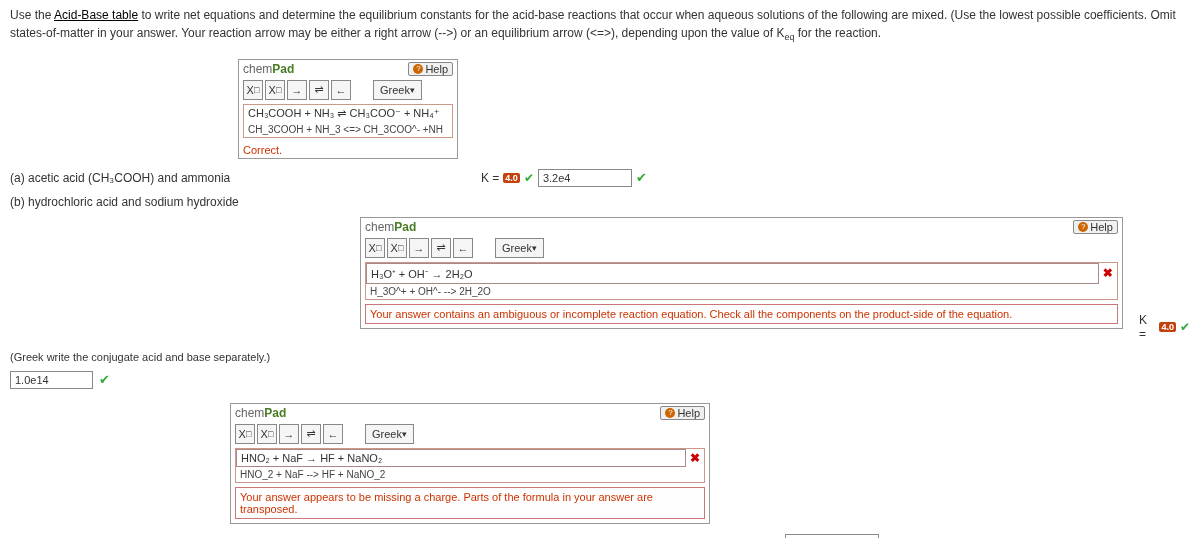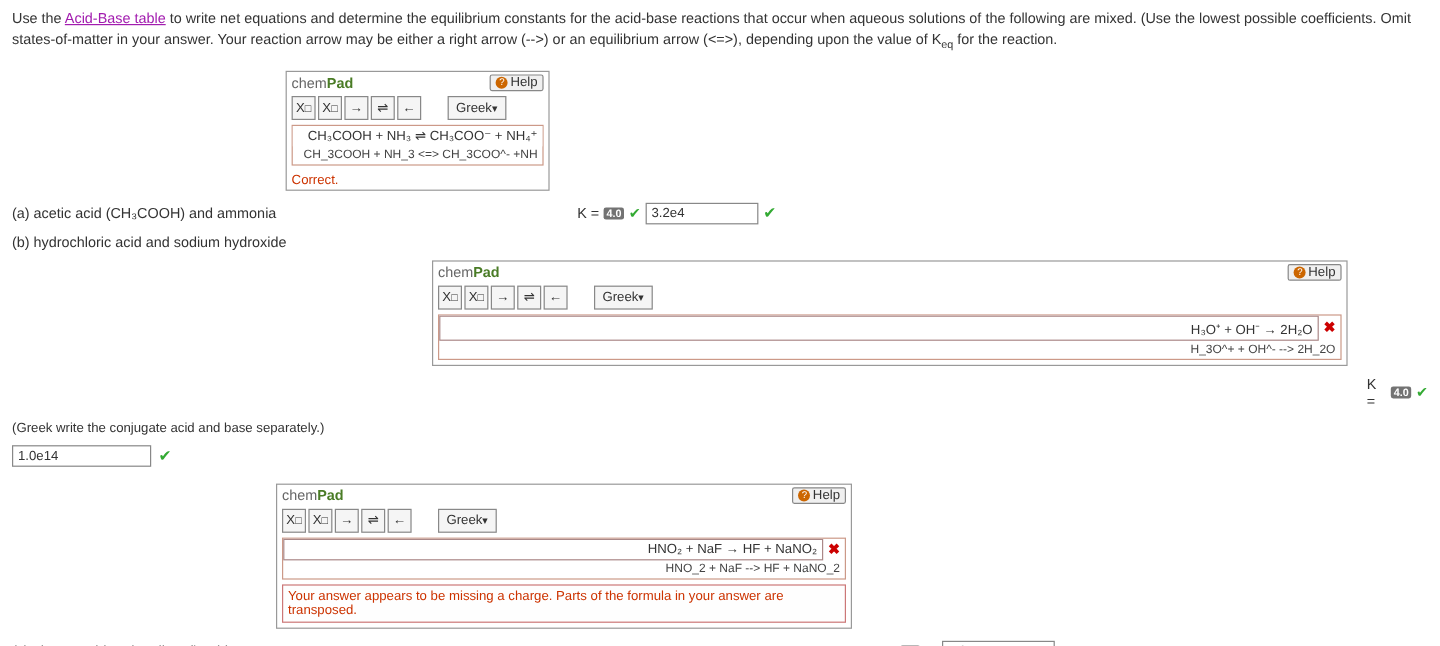--- a/index.html
+++ b/index.html
@@ -6,21 +6,21 @@
   body {
     margin: 0;
     padding: 6px 10px;
     font-family: Arial, Helvetica, sans-serif;
     font-size: 12px;
     color: #333;
     width: 1200px;
     background: #fff;
   }
   .intro { margin-bottom: 14px; line-height: 1.5; }
-  .link { color: #a21caf; margin-top: 32px; }
+  .link { color: #000000; margin-top: 32px; }
   .row { margin-bottom: 8px; }
   .part-label { display: inline-block; vertical-align: top; }
 
   .chempad {
     display: inline-block;
     border: 1px solid #999;
     background: #fff;
     vertical-align: top;
   }
   .chempad.wide { width: 790px; }
@@ -82,21 +82,21 @@
     border: 1px solid #a88;
     background: #fff;
     padding: 2px 4px;
     font-size: 11px;
     flex: 1;
     min-height: 16px;
     font-family: Arial;
   }
   .cp-raw { border: 1px solid #a88; border-top: 1px dashed #ccc; color: #444; font-size: 10px; padding: 2px 4px; flex:1; }
   .cp-box { margin: 2px 4px 4px 4px; border: 1px solid #c98; }
-  .cp-box > div { border: none; text-align: right; }
+  .cp-box > div { border: none; }
 
   .cp-feedback {
     color: #cc3300;
     font-size: 11px;
     padding: 3px 4px;
     border: 1px solid #c77;
     margin: 0 4px 4px 4px;
     background: #fefefe;
   }
   .cp-correct {
@@ -106,21 +106,21 @@
   }
 
   .close-x {
     color: #cc0000;
     font-weight: bold;
     padding: 0 4px;
     cursor: pointer;
   }
   .k-eq { display: inline-flex; align-items: center; gap: 4px; vertical-align: top; margin-left: 8px; }
   .badge {
-    background: #737373; color: #fff; font-size: 9px;
+    background: #c2410c; color: #fff; font-size: 9px;
     padding: 0 2px; border-radius: 2px; font-weight: bold;
   }
   .k-input {
     border: 1px solid #888; padding: 2px 4px; font-size: 11px;
     width: 94px; display: inline-block;
   }
   .check { color: #3a3; font-size: 13px; }
   .group { display: flex; align-items: flex-start; gap: 8px; margin-bottom: 10px; }
   .ml-220 { margin-left: 220px; }
   .ml-350 { margin-left: 350px; }
@@ -205,33 +205,34 @@
       <span class="tb-btn">←</span>
       <span class="tb-btn greek dd">Greek</span>
     </div>
     <div class="cp-box">
       <div class="cp-input-row">
         <div class="cp-input">H₃O⁺ + OH⁻  →  2H₂O</div>
         <span class="close-x">✖</span>
       </div>
       <div class="cp-raw">H_3O^+ + OH^- --&gt; 2H_2O</div>
     </div>
+    <div class="cp-feedback">Your answer contains an ambiguous or incomplete reaction equation. Check all the components on the product-side of the equation.</div>
   </div>
   <span class="k-eq" style="margin-top:96px;">
     <span>K =</span>
     <span class="badge">4.0</span>
       <span style="color:#3a3">✔</span>
   </span>
 </div>
 
 <div class="row small-note">
   <span>(Greek write the conjugate acid and base separately.)</span>
 </div>
 <div class="row" style="display:flex; align-items:center; gap:6px;">
-  <span class="k-input" style="width:116px;">1.0e14</span>
+  <span class="k-input" style="width:83px;">1.0e14</span>
   <span class="check">✔</span>
 </div>
 
 <div class="group ml-220" style="margin-top:14px;">
   <div class="chempad med">
     <div class="cp-header">
       <span class="cp-title"><span>chem</span><b>Pad</b></span>
       <span class="cp-help">
           <span class="help-icon">?</span>
           <span>Help</span>

